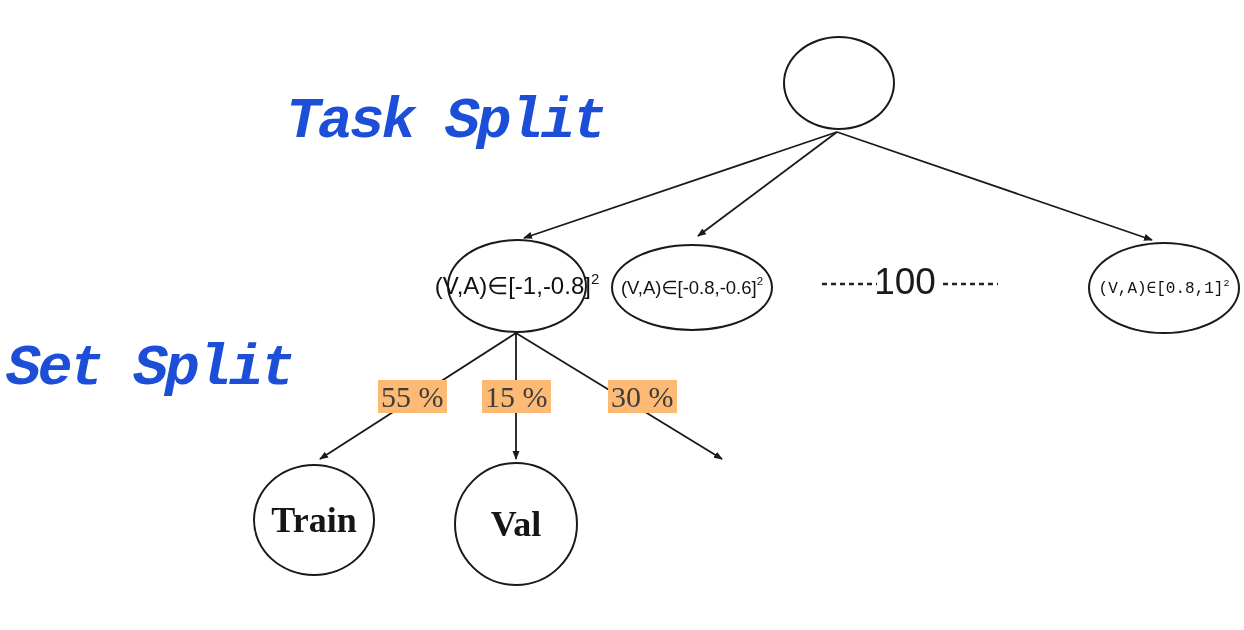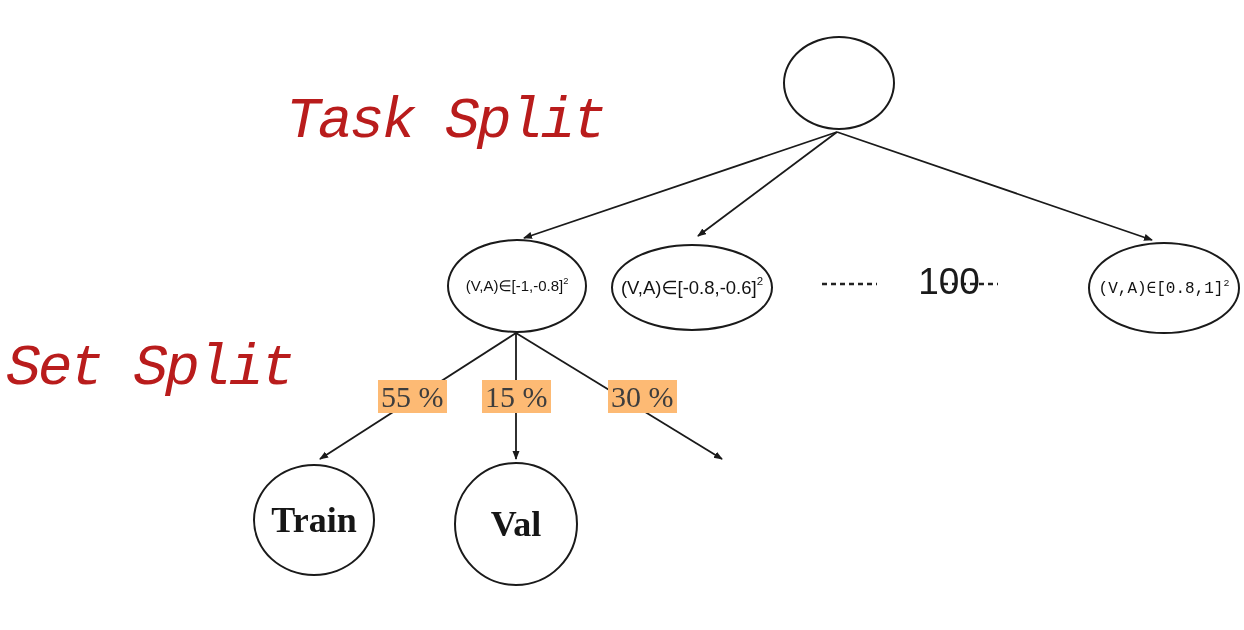--- a/index.html
+++ b/index.html
@@ -29,21 +29,21 @@
     border-radius: 50%;
     background: #ffffff;
     display: flex;
     align-items: center;
     justify-content: center;
     z-index: 2;
     color: #111111;
     text-align: center;
   }
   .node-root   { left: 783px; top: 36px;  width: 112px; height: 94px; }
-  .node-task1  { left: 447px; top: 239px; width: 140px; height: 94px; font-size: 15px; }
+  .node-task1  { left: 447px; top: 239px; width: 140px; height: 94px; font-size: 24px; }
   .node-task2  { left: 611px; top: 244px; width: 162px; height: 87px; font-size: 18.5px; }
   .node-task3  { left: 1088px; top: 242px; width: 152px; height: 92px; font-size: 16px; font-family: Liberation Mono, monospace; }
   .node-set    {
     font-family: "Liberation Serif", serif;
     font-weight: bold;
     font-size: 36px;
     color: #161616;
   }
   .node-train { left: 253px; top: 464px; width: 122px; height: 112px; }
   .node-val   { left: 454px; top: 462px; width: 124px; height: 124px; }
@@ -52,24 +52,24 @@
     font-size: 0.62em;
     line-height: 0;
     position: relative;
     top: -0.1em;
   }
   .heading {
     position: absolute;
     z-index: 2;
     font-family: "Liberation Mono", monospace;
     font-style: italic;
-    font-weight: normal;
+    font-weight: bold;
     font-size: 58px;
     letter-spacing: -3px;
-    color: #b91c1c;
+    color: #1d4ed8;
     white-space: nowrap;
     line-height: 1;
   }
   .heading-task { left: 286px; top: 93px; }
   .heading-set  { left: 6px;   top: 340px; }
   .edge-label {
     position: absolute;
     z-index: 3;
     font-family: "Liberation Serif", serif;
     font-size: 30px;
@@ -85,21 +85,20 @@
   .count-label {
     position: absolute;
     z-index: 3;
     left: 868px; top: 262px;
     width: 74px;
     text-align: center;
     font-family: "Liberation Sans", sans-serif;
     font-size: 37px;
     color: #1a1a1a;
     line-height: 1.1;
-    margin-left: 44px;
   }
 </style>
 </head>
 <body>
 
 <div class="canvas">
 
   <svg class="edges" viewBox="0 0 1244 630" xmlns="http://www.w3.org/2000/svg">
     <defs>
       <marker id="arrow" markerWidth="10" markerHeight="8" refX="8" refY="3.5" orient="auto" markerUnits="userSpaceOnUse">

